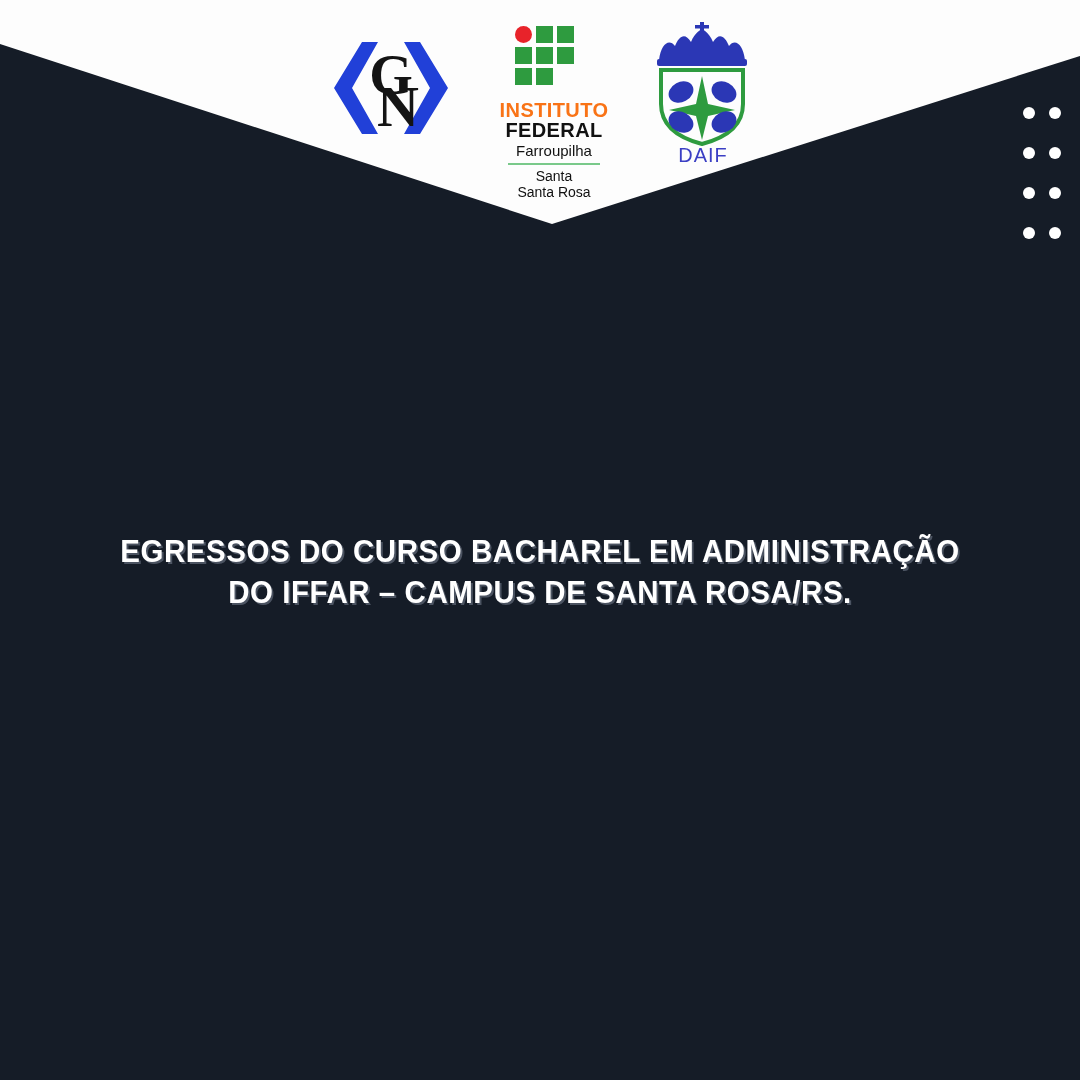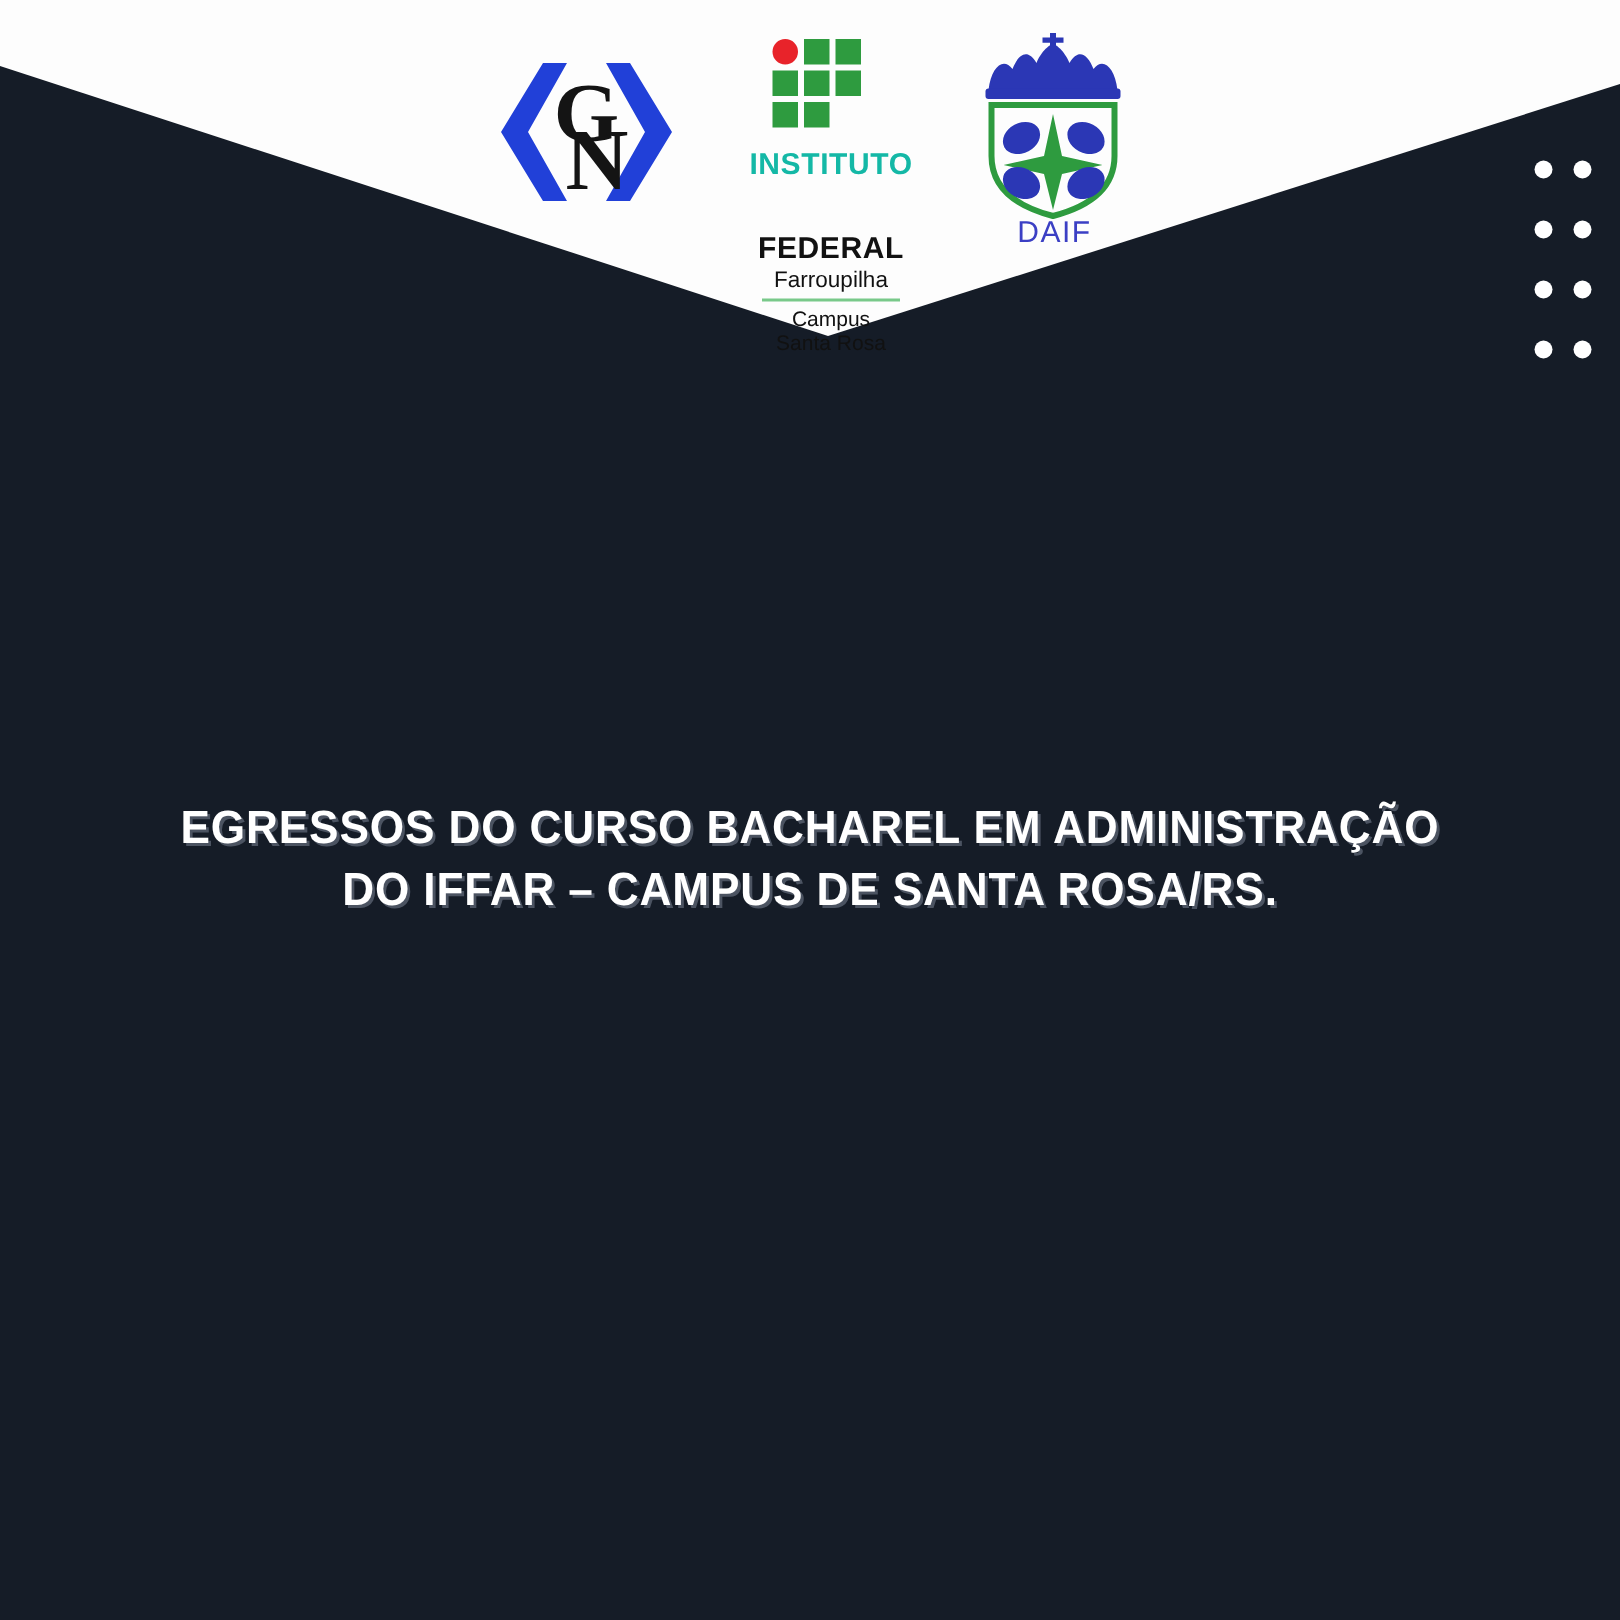--- a/index.html
+++ b/index.html
@@ -33,22 +33,22 @@
 
   
   .logo-gn{position:relative;width:150px;height:140px;display:flex;align-items:center;justify-content:center;}
   .logo-gn svg{display:block;}
 
   
   .logo-if{width:132px;display:flex;flex-direction:column;align-items:center;padding-top:8px;}
   .if-mark{width:78px;height:70px;position:relative;margin-bottom:4px;}
   .if-mark span{position:absolute;background:#2e9b3f;width:17px;height:17px;}
   .if-mark .dot{background:#e8232a;border-radius:50%;width:17px;height:17px;}
-  .if-t1{font-family:"Liberation Sans",sans-serif;font-weight:bold;font-size:20px;letter-spacing:.4px;color:#14b8a6;line-height:1.0;}
-  .if-t2{font-family:"Liberation Sans",sans-serif;font-weight:bold;font-size:20px;letter-spacing:.4px;color:#111;line-height:1.05;margin-top:36px;}
+  .if-t1{font-family:"Liberation Sans",sans-serif;font-weight:bold;font-size:20px;letter-spacing:.4px;color:#f97316;line-height:1.0;}
+  .if-t2{font-family:"Liberation Sans",sans-serif;font-weight:bold;font-size:20px;letter-spacing:.4px;color:#111;line-height:1.05;}
   .if-t3{font-size:15px;color:#111;margin-top:1px;}
   .if-rule{width:92px;height:2px;background:#79c98a;margin:4px 0 3px;}
   .if-t4{font-size:14px;color:#111;line-height:1.15;text-align:center;}
 
   
   .logo-daif{width:122px;display:flex;flex-direction:column;align-items:center;padding-top:2px;}
   .daif-txt{font-size:20px;color:#3b3fc4;letter-spacing:1px;margin-top:-2px;font-family:"Liberation Sans",sans-serif;}
 
   
   .dot-grid{position:absolute;right:12px;top:93px;width:52px;z-index:4;
@@ -119,21 +119,21 @@
         <span style="left:0px;top:21px;"></span>
         <span style="left:21px;top:21px;"></span>
         <span style="left:42px;top:21px;"></span>
         <span style="left:0px;top:42px;"></span>
         <span style="left:21px;top:42px;"></span>
       </div>
       <div class="if-t1">INSTITUTO</div>
       <div class="if-t2">FEDERAL</div>
       <div class="if-t3">Farroupilha</div>
       <div class="if-rule"></div>
-      <div class="if-t4">Campus</div>
+      <div class="if-t4">Santa</div>
       <div class="if-t4">Santa Rosa</div>
     </div>
 
     <div class="logo-daif">
       <svg width="116" height="126" viewBox="0 0 116 126" aria-hidden="true">
         <g fill="#2b37b5">
           <rect x="55" y="2" width="4" height="12"></rect>
           <rect x="50" y="5" width="14" height="3.5"></rect>
           <path d="M14 40 C16 24 24 18 30 26 C34 16 40 12 46 22 C50 12 57 9 57 9
                    C57 9 64 12 68 22 C74 12 80 16 84 26 C90 18 98 24 100 40 Z"></path>

